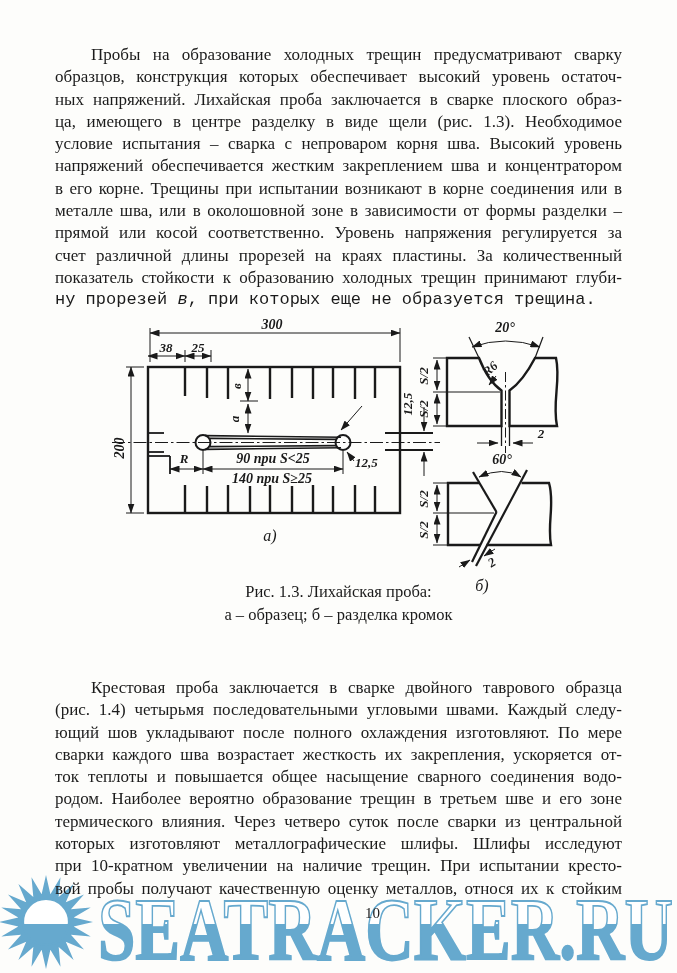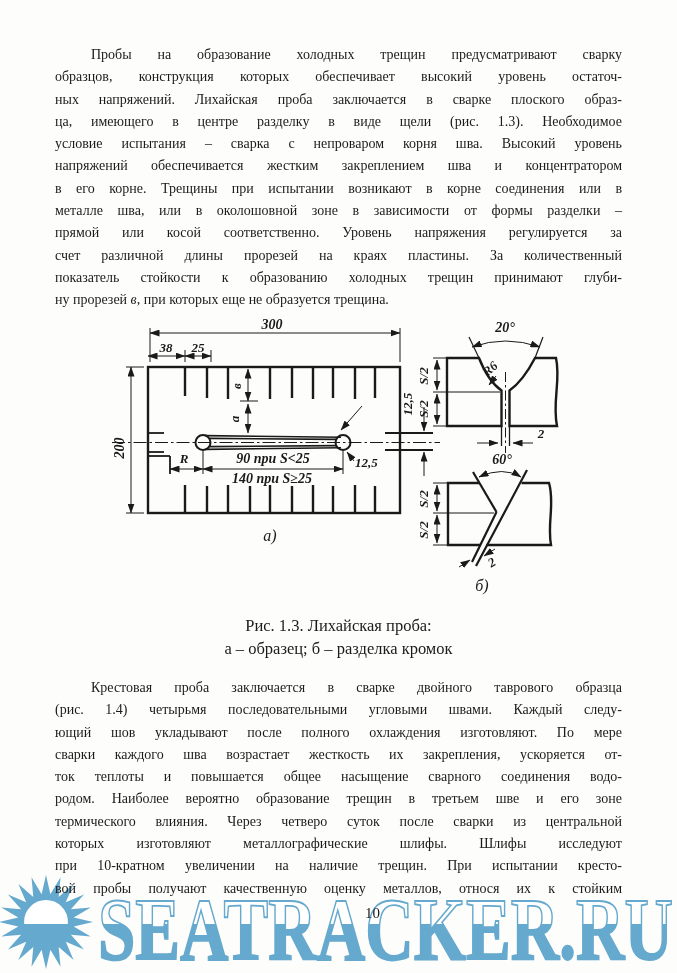--- a/index.html
+++ b/index.html
@@ -2,30 +2,30 @@
 <html><head>
 <meta charset="utf-8">
 <style>
   html,body{margin:0;padding:0;}
   body{
     width:677px;height:973px;position:relative;overflow:hidden;
     background:#fdfdfb;
     font-family:"Liberation Serif","DejaVu Serif",serif;
     color:#1b1b1b;
   }
-  .para{position:absolute;left:55px;width:567px;font-size:14px;}
+  .para{position:absolute;left:55px;width:567px;font-size:17px;}
   .tline{
     height:22.3px;line-height:22.3px;
     text-align:justify;text-align-last:justify;
     white-space:normal;overflow:visible;
   }
   .tline.indent{text-indent:36px;}
-  .tline.noJust{text-align-last:left;}
+  .tline.noJust{text-align-last:left;font-family:Liberation Mono, monospace;}
   .caption{
-    position:absolute;left:55px;width:567px;top:614px;
+    position:absolute;left:55px;width:567px;top:580px;
     text-align:center;font-size:16.5px;line-height:23px;
   }
   .pagenum{
     position:absolute;left:0;top:905px;width:677px;
     text-align:center;font-size:15px;z-index:3;padding-left:34px;
   }
   #figure-svg{position:absolute;left:0;top:315px;z-index:2;}
   #watermark-svg{position:absolute;left:0;top:870px;z-index:1;}
   #figure-svg .ln{stroke:#1a1a1a;fill:none;}
   #figure-svg text{

